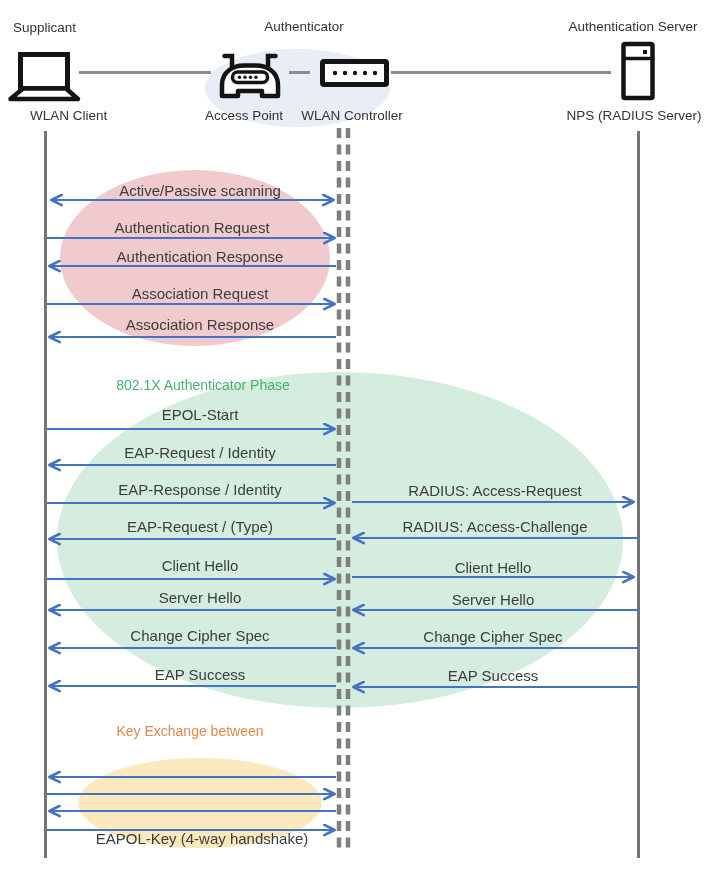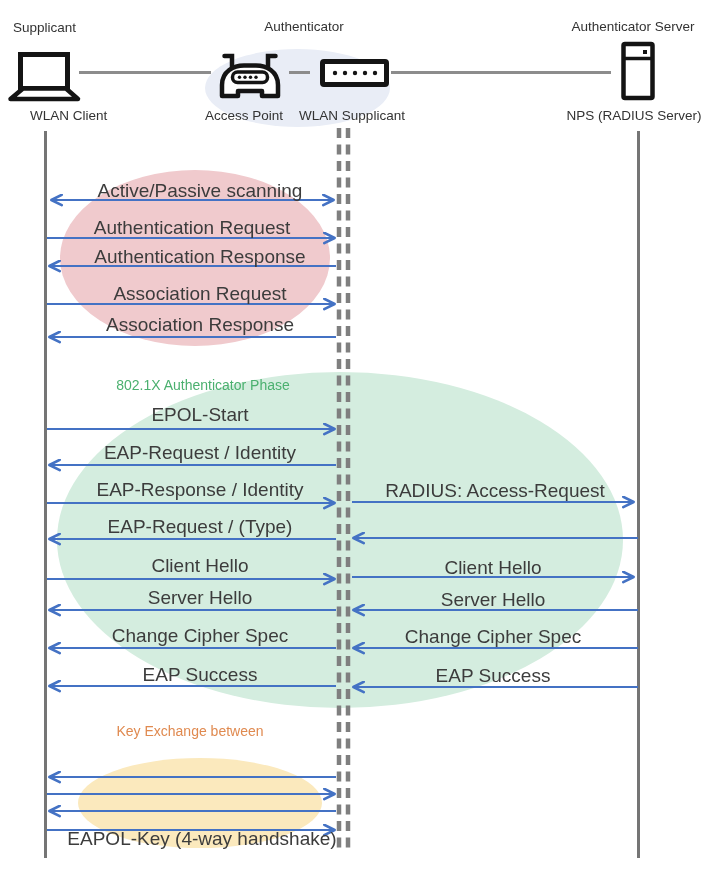--- a/index.html
+++ b/index.html
@@ -15,21 +15,21 @@
     font-family:"Liberation Sans","DejaVu Sans",sans-serif;
   }
   .ellipse{position:absolute;border-radius:50%;}
   .ellipse.blue{left:205px;top:49px;width:185px;height:78px;background:var(--ellipse-blue);}
   .ellipse.pink{left:60px;top:170px;width:270px;height:176px;background:var(--ellipse-pink);}
   .ellipse.green{left:57px;top:372px;width:566px;height:336px;background:var(--ellipse-green);}
   .ellipse.yellow{left:78px;top:758px;width:244px;height:90px;background:var(--ellipse-yellow);}
   svg.layer{position:absolute;left:0;top:0;}
   .lbl{position:absolute;white-space:nowrap;color:var(--text-dark);font-size:13.5px;line-height:15px;}
   .lbl.centered{transform:translateX(-50%);}
-  .msg{position:absolute;white-space:nowrap;transform:translateX(-50%);color:var(--message-text);font-size:19px;line-height:15px;}
+  .msg{position:absolute;white-space:nowrap;transform:translateX(-50%);color:var(--message-text);font-size:15px;line-height:15px;}
   .phase-title{position:absolute;white-space:nowrap;transform:translateX(-50%);font-size:14px;line-height:18px;text-align:center;}
   .phase-title.red{color:var(--phase-80211-red);}
   .phase-title.green{color:var(--phase-8021x-green);}
   .phase-title.orange{color:var(--phase-keyexchange-orange);white-space:normal;width:240px;}
 </style>
 </head>
 <body>
 
 <div class="canvas">
 
@@ -118,25 +118,25 @@
       <line x1="638" y1="538" x2="354" y2="538" marker-end="url(#ah)"></line>
       <line x1="352" y1="577" x2="633" y2="577" marker-end="url(#ah)"></line>
       <line x1="638" y1="610" x2="354" y2="610" marker-end="url(#ah)"></line>
       <line x1="638" y1="648" x2="354" y2="648" marker-end="url(#ah)"></line>
       <line x1="638" y1="687" x2="354" y2="687" marker-end="url(#ah)"></line>
     </g>
   </svg>
 
   <div class="lbl" style="left:13px;top:20px;">Supplicant</div>
   <div class="lbl centered" style="left:304px;top:19px;">Authenticator</div>
-  <div class="lbl centered" style="left:633px;top:19px;">Authenticator Server</div>
+  <div class="lbl centered" style="left:633px;top:19px;">Authentication Server</div>
 
   <div class="lbl" style="left:10px;top:108px;margin-left:20px;">WLAN Client</div>
   <div class="lbl centered" style="left:244px;top:108px;">Access Point</div>
-  <div class="lbl centered" style="left:352px;top:108px;">WLAN Supplicant</div>
+  <div class="lbl centered" style="left:352px;top:108px;">WLAN Controller</div>
   <div class="lbl centered" style="left:634px;top:108px;">NPS (RADIUS Server)</div>
 
   <div class="phase-title green" style="left:203px;top:376px;">802.1X Authenticator Phase</div>
   <div class="phase-title orange" style="left:190px;top:722px;"><span>Key Exchange between</span><br></div>
 
   <div class="msg" style="left:200px;top:183px;">Active/Passive scanning</div>
   <div class="msg" style="left:192px;top:220px;">Authentication Request</div>
   <div class="msg" style="left:200px;top:249px;">Authentication Response</div>
   <div class="msg" style="left:200px;top:286px;">Association Request</div>
   <div class="msg" style="left:200px;top:317px;">Association Response</div>
@@ -144,18 +144,19 @@
   <div class="msg" style="left:200px;top:445px;">EAP-Request / Identity</div>
   <div class="msg" style="left:200px;top:482px;">EAP-Response / Identity</div>
   <div class="msg" style="left:200px;top:519px;">EAP-Request / (Type)</div>
   <div class="msg" style="left:200px;top:558px;">Client Hello</div>
   <div class="msg" style="left:200px;top:590px;">Server Hello</div>
   <div class="msg" style="left:200px;top:628px;">Change Cipher Spec</div>
   <div class="msg" style="left:200px;top:667px;">EAP Success</div>
   <div class="msg" style="left:202px;top:831px;text-align:right;">EAPOL-Key (4-way handshake)</div>
 
   <div class="msg" style="left:495px;top:483px;">RADIUS: Access-Request</div>
+  <div class="msg" style="left:495px;top:519px;">RADIUS: Access-Challenge</div>
   <div class="msg" style="left:493px;top:560px;">Client Hello</div>
   <div class="msg" style="left:493px;top:592px;">Server Hello</div>
   <div class="msg" style="left:493px;top:629px;">Change Cipher Spec</div>
   <div class="msg" style="left:493px;top:668px;">EAP Success</div>
 
 </div>
 
 </body></html>

